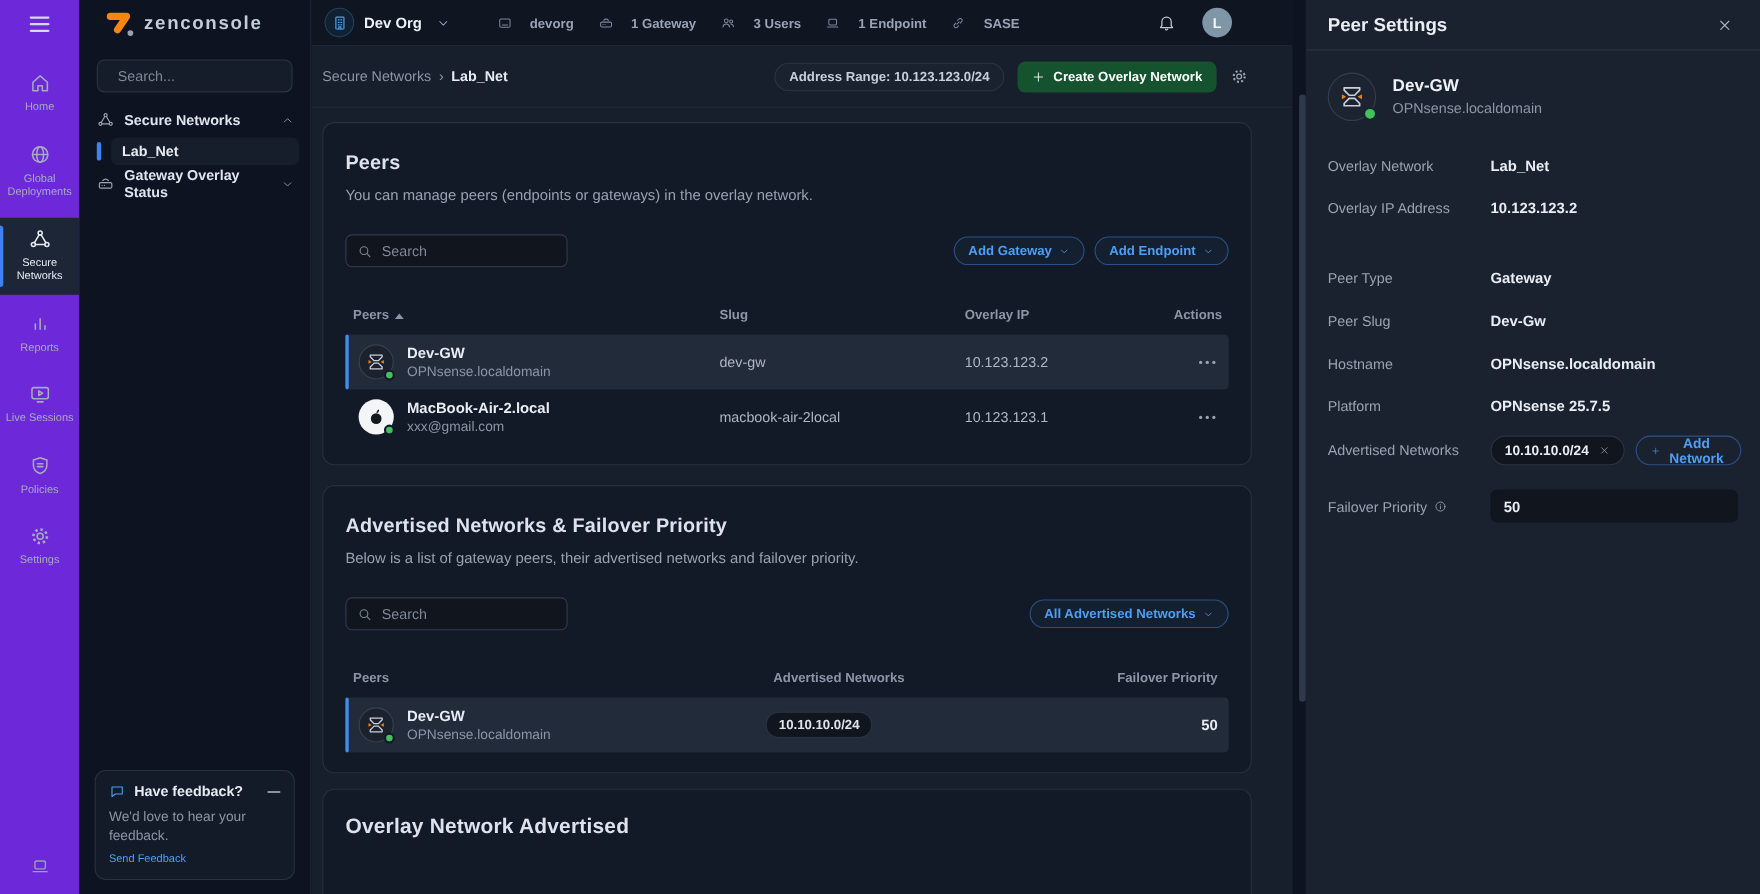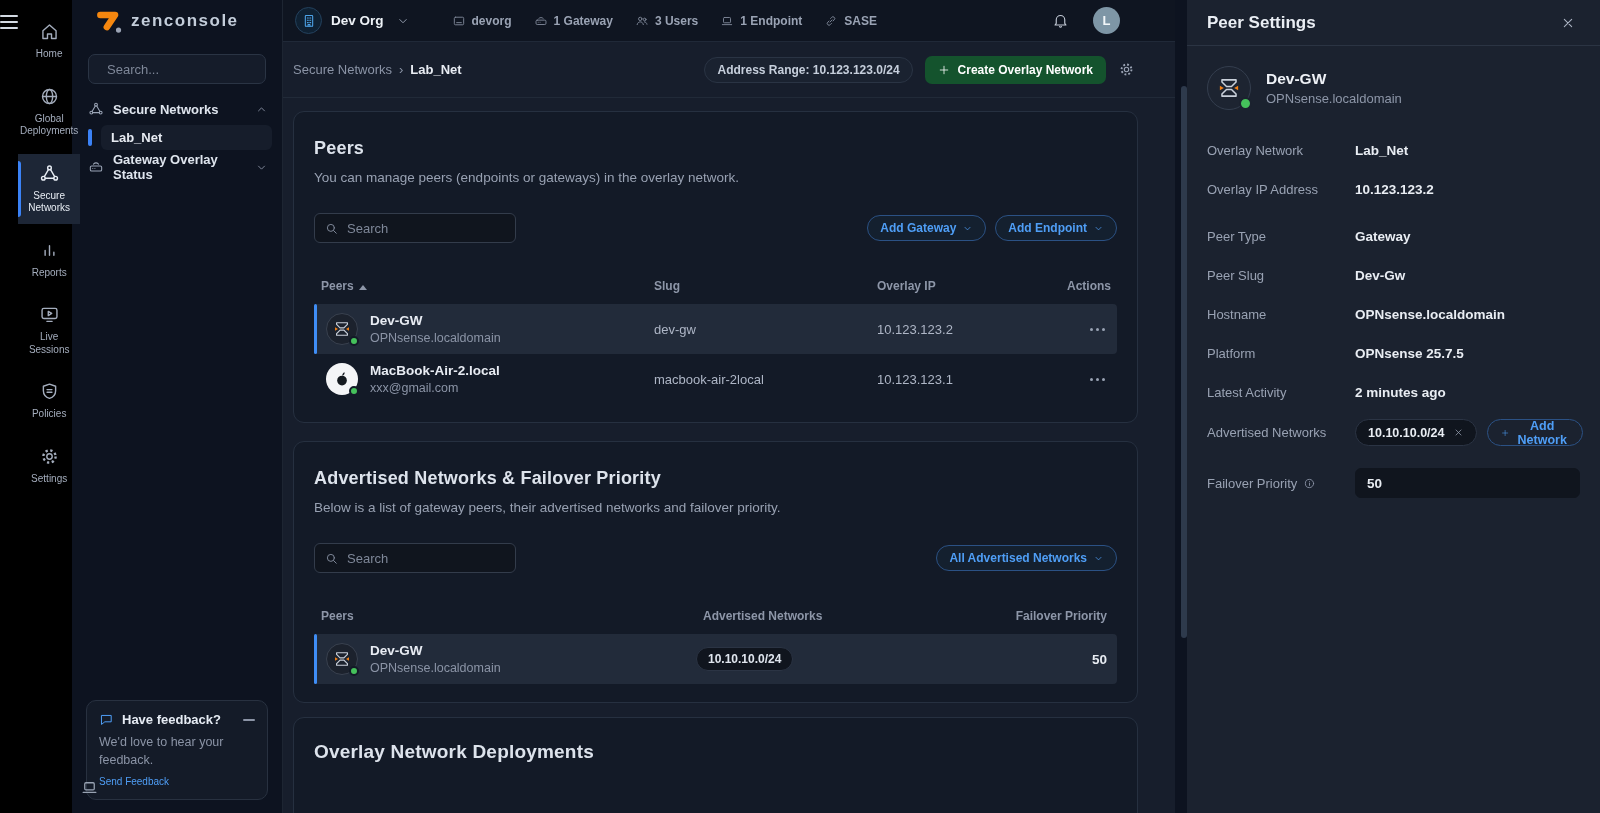--- a/index.html
+++ b/index.html
@@ -3,22 +3,22 @@
 <meta charset="utf-8">
 <style>
   * { margin:0; padding:0; box-sizing:border-box; }
   html,body { width:1600px; height:813px; overflow:hidden; background:#10161f;
     font-family:"Liberation Sans", sans-serif; -webkit-font-smoothing:antialiased; }
   .app { position:relative; width:1600px; height:813px; background:#171e2c; overflow:hidden; }
   svg { display:block; }
   .ic { stroke:currentColor; fill:none; stroke-width:1.6; stroke-linecap:round; stroke-linejoin:round; }
 
   
-  .rail { position:absolute; left:0; top:0; bottom:0; width:72px; background:#000000; z-index:5;
-    display:flex; flex-direction:row; }
+  .rail { position:absolute; left:0; top:0; bottom:0; width:72px; background:#6d28d9; z-index:5;
+    display:flex; flex-direction:column; }
   .burger { height:44px; display:flex; flex-direction:column; justify-content:center; align-items:center; gap:4px; cursor:pointer; }
   .burger i { display:block; width:18px; height:2px; background:#d3dae3; border-radius:1px; }
   .rail-items { display:flex; flex-direction:column; gap:7px; margin-top:12px; }
   .rail-item { position:relative; display:flex; flex-direction:column; align-items:center; gap:6px;
     padding:9px 2px; color:#a4adbd; font-size:10px; line-height:1.25; text-align:center; cursor:pointer; }
   .rail-item svg { width:21px; height:21px; }
   .rail-item.active { background:#1d2636; color:#e7ecf3; }
   .rail-item.active::before { content:""; position:absolute; left:0; top:7px; bottom:7px; width:3px;
     background:#3b82f6; border-radius:0 3px 3px 0; }
   .rail-bottom { margin-top:auto; padding:14px 0 16px; display:flex; justify-content:center; color:#98a2b2; }
@@ -53,21 +53,21 @@
   
   .main { position:absolute; left:283px; top:0; bottom:0; width:892px; background:#171e2c; }
   .topbar { height:42px; background:#0f1521; border-bottom:1px solid #202938; display:flex;
     align-items:center; padding:0 55px 0 12px; }
   .org { display:flex; align-items:center; gap:9px; cursor:pointer; }
   .org-avatar { width:27px; height:27px; border-radius:50%; background:#0f2133; border:1px solid #24415d;
     color:#4da3e8; display:flex; align-items:center; justify-content:center; }
   .org-name { color:#eef2f7; font-size:13.5px; font-weight:700; }
   .org .chev { color:#9aa3b4; display:flex; margin-left:3px; }
   .stats { display:flex; align-items:center; gap:22px; margin-left:42px; }
-  .stat { display:flex; align-items:center; gap:6px; color:#9aa3b4; font-size:12px; font-weight:600; cursor:pointer; }
+  .stat { display:flex; align-items:center; gap:16px; color:#9aa3b4; font-size:12px; font-weight:600; cursor:pointer; }
   .stat svg { width:14px; height:14px; color:#7f8899; }
   .top-right { margin-left:auto; display:flex; align-items:center; gap:24px; }
   .bell { color:#c3cad6; cursor:pointer; }
   .user-avatar { width:27px; height:27px; border-radius:50%; background:#7e96a6; color:#f2f6f9;
     font-size:13px; font-weight:700; display:flex; align-items:center; justify-content:center; cursor:pointer; }
 
   .subheader { height:56px; border-bottom:1px solid #212a38; display:flex; align-items:center;
     padding:0 40px 0 10px; background:#171e2c; }
   .crumbs { display:flex; align-items:center; gap:7px; font-size:13px; }
   .crumb-parent { color:#8b94a6; cursor:pointer; }
@@ -138,21 +138,21 @@
   .panel-body { padding:20px 20px 0; }
   .identity { display:flex; align-items:center; gap:15px; margin-bottom:28px; }
   .id-ic { position:relative; width:44px; height:44px; flex:0 0 auto; }
   .id-circle { width:44px; height:44px; border-radius:50%; background:#1d2431; border:1px solid #343e4e;
     display:flex; align-items:center; justify-content:center; }
   .id-dot { position:absolute; right:-1px; bottom:0; width:13px; height:13px; border-radius:50%;
     background:#45c15b; border:2px solid #1b222f; }
   .id-name { color:#eef1f6; font-size:15.5px; font-weight:700; line-height:1.35; }
   .id-sub { color:#8d96a8; font-size:13px; line-height:1.35; }
   .field { display:flex; align-items:center; min-height:24px; margin-bottom:15px; }
-  .field.gap-top { margin-top:23px; }
+  .field.gap-top { margin-top:39px; }
   .f-label { width:148px; flex:0 0 auto; color:#99a2b3; font-size:13px; display:flex; align-items:center; gap:6px; }
   .f-value { color:#e9edf3; font-size:13.5px; font-weight:700; }
   .chip-row { display:flex; align-items:center; gap:10px; }
   .adv-chip { display:inline-flex; align-items:center; gap:9px; height:27px; border-radius:14px;
     background:#10151e; border:1px solid #2b3444; color:#e9edf3; font-size:12.5px; font-weight:700;
     padding:0 12px; }
   .adv-chip .x { color:#9aa3b4; cursor:pointer; display:flex; }
   .add-net-btn { height:27px; border-radius:14px; background:transparent; border:1px solid #2b5184;
     color:#4f9ef6; font-family:inherit; font-size:12.5px; font-weight:700; display:flex; align-items:center;
     gap:6px; padding:0 13px; cursor:pointer; }
@@ -586,21 +586,21 @@
                 <div class="peer-sub">OPNsense.localdomain</div>
               </span>
             </div>
             <span><span class="net-chip">10.10.10.0/24</span></span>
             <span class="cell right">50</span>
           </div>
         </div>
       </section>
 
       <section class="card" style="margin-top:14px;height:120px;padding-top:23px">
-        <h2 class="card-title" style="margin-top:0;font-size:19px">Overlay Network Deployments</h2>
+        <h2 class="card-title" style="margin-top:0;font-size:19px">Overlay Network Advertised</h2>
       </section>
 
     </div>
   </div>
 
   <div class="divider"></div>
   <div class="scroll-thumb"></div>
 
   <aside class="panel">
     <div class="panel-head">
@@ -643,24 +643,20 @@
         <span class="f-label">Peer Slug</span>
         <span class="f-value">Dev-Gw</span>
       </div>
       <div class="field">
         <span class="f-label">Hostname</span>
         <span class="f-value">OPNsense.localdomain</span>
       </div>
       <div class="field">
         <span class="f-label">Platform</span>
         <span class="f-value">OPNsense 25.7.5</span>
-      </div>
-      <div class="field">
-        <span class="f-label">Latest Activity</span>
-        <span class="f-value">2 minutes ago</span>
       </div>
 
       <div class="field" style="margin-top:10px">
         <span class="f-label">Advertised Networks</span>
         <span class="chip-row">
           <span class="adv-chip">
             <span>10.10.10.0/24</span>
             <span class="x">
               <svg width="11" height="11">
                   <use href="#i-close"></use>

